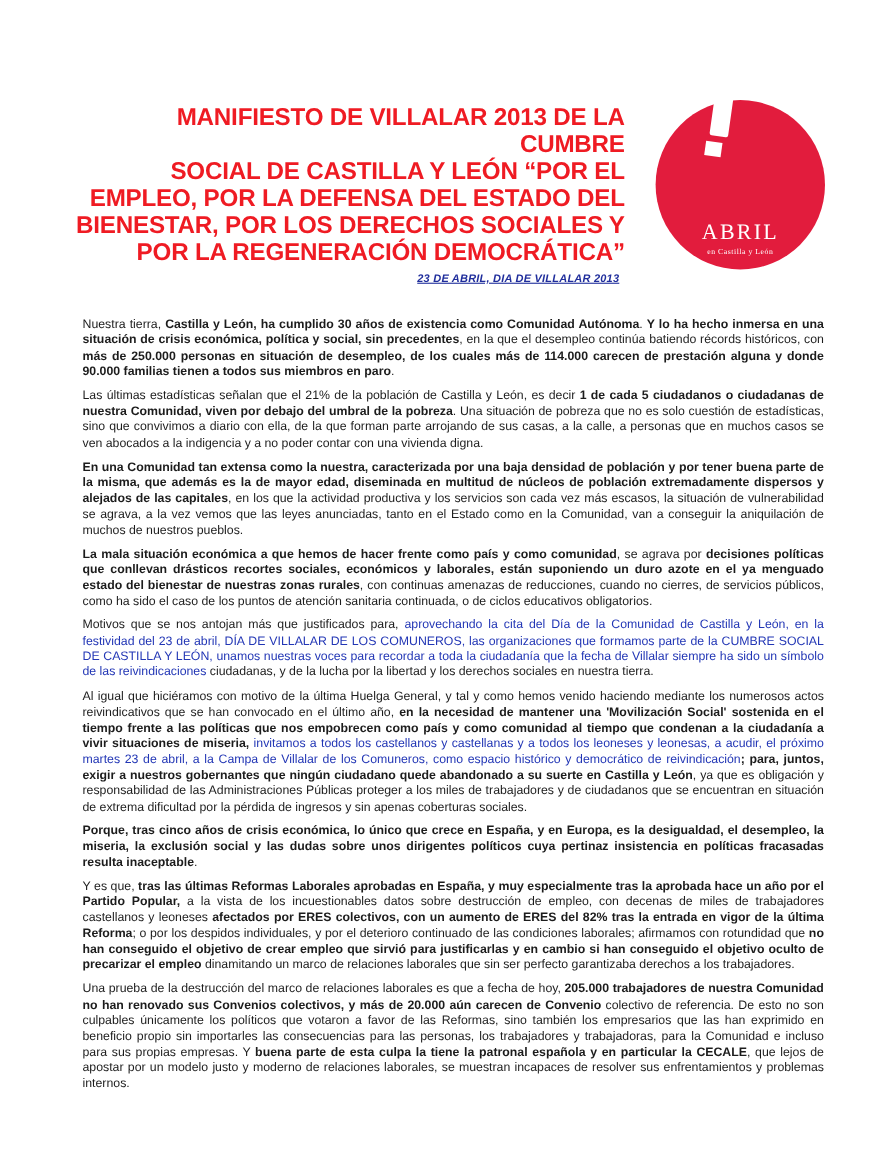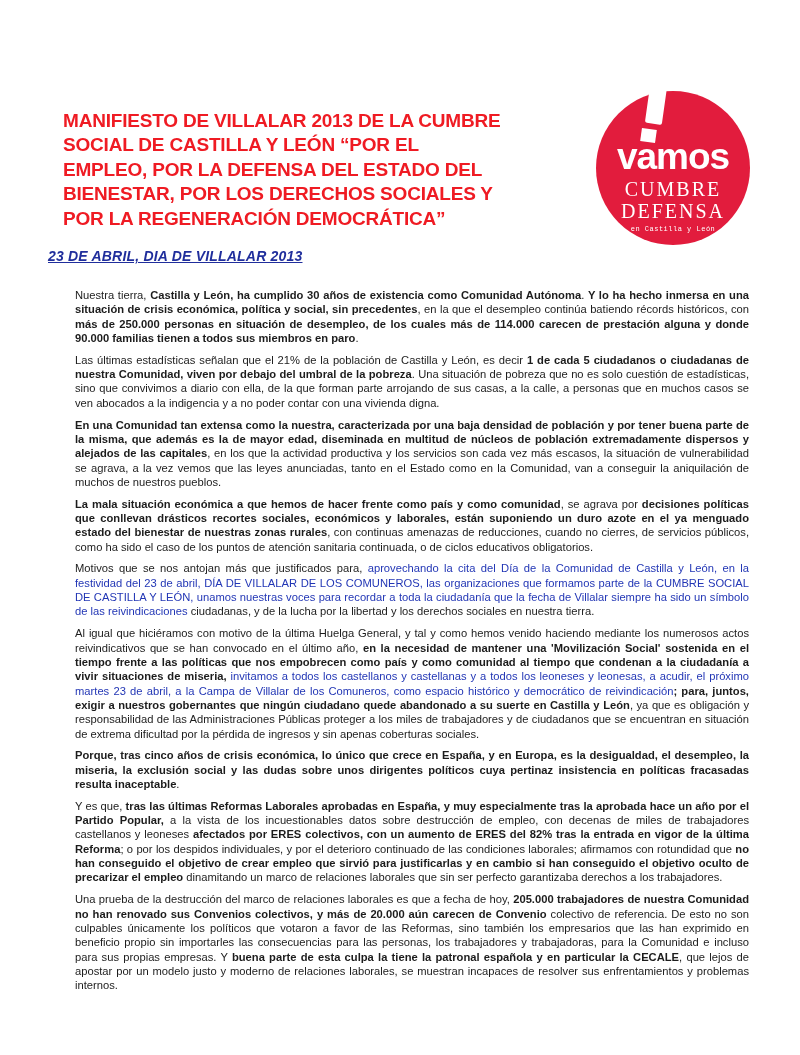--- a/index.html
+++ b/index.html
@@ -4,29 +4,29 @@
 <style>
   html,body{margin:0;padding:0;}
   body{
     width:800px;height:1055px;background:#ffffff;
     font-family:"Liberation Sans","DejaVu Sans",sans-serif;
   }
   .page{position:relative;width:800px;height:1055px;background:#ffffff;overflow:hidden;}
 
   
   .doc-title{
-    position:absolute;left:63px;top:96px;width:505px;
-    text-align:left;color:#ef1b23;font-weight:700;
-    font-size:19px;line-height:24.5px;white-space:pre-line;
+    position:absolute;left:63px;top:80px;width:505px;
+    text-align:right;color:#ef1b23;font-weight:700;
+    font-size:22px;line-height:24.5px;white-space:pre-line;
     letter-spacing:-0.2px;
   }
   .doc-subtitle{
-    position:absolute;left:48px;top:248px;width:505px;
-    text-align:left;color:#202e9c;font-weight:700;font-style:italic;
-    font-size:14px;text-decoration:underline;letter-spacing:0.2px;
+    position:absolute;left:58px;top:248px;width:505px;
+    text-align:right;color:#202e9c;font-weight:700;font-style:italic;
+    font-size:10px;text-decoration:underline;letter-spacing:0.2px;
   }
 
   
   .logo{position:absolute;left:588px;top:74px;width:172px;height:176px;}
   .logo-circle{
     position:absolute;left:8px;top:17px;width:154px;height:154px;
     border-radius:50%;background:#e21c3d;
   }
   .logo-bar{
     position:absolute;left:60px;top:4px;width:17px;height:46px;
@@ -43,21 +43,21 @@
   }
   .logo-cumbre,.logo-social{
     position:absolute;left:8px;width:154px;text-align:center;color:#ffffff;
     font-family:"Liberation Serif","DejaVu Serif",serif;
     font-size:20px;line-height:22px;letter-spacing:2px;font-weight:400;
   }
   .logo-cumbre{top:104px;}
   .logo-social{top:126px;}
   .logo-tagline{
     position:absolute;left:8px;top:151px;width:154px;text-align:center;
-    color:#ffffff;font-family:Liberation Mono, monospace;
+    color:#ffffff;font-family:Liberation Serif, serif;
     font-size:7px;line-height:8px;letter-spacing:0.5px;
   }
 
   
   .doc-body{position:absolute;left:75px;top:288px;width:674px;}
   .para{
     margin:0 0 7.4px 0;font-size:11.2px;line-height:14.35px;
     text-align:justify;color:#1c1c1c;
   }
   .r-n{font-weight:400;}
@@ -72,23 +72,21 @@
   <h1 class="doc-title">MANIFIESTO DE VILLALAR 2013 DE LA CUMBRE
 SOCIAL DE CASTILLA Y LEÓN “POR EL
 EMPLEO, POR LA DEFENSA DEL ESTADO DEL
 BIENESTAR, POR LOS DERECHOS SOCIALES Y
 POR LA REGENERACIÓN DEMOCRÁTICA”</h1>
 
   <div class="logo">
     <div class="logo-circle"></div>
     <div class="logo-bar"></div>
     <div class="logo-dot"></div>
-    <div class="logo-vamos">vamos</div>
-    <div class="logo-cumbre">CUMBRE</div>
-    <div class="logo-social">DEFENSA</div>
+    <div class="logo-social">ABRIL</div>
     <div class="logo-tagline">en Castilla y León</div>
   </div>
 
   <div class="doc-subtitle">23 DE ABRIL, DIA DE VILLALAR 2013</div>
 
   <div class="doc-body">
       <p class="para"><span class="r-n">Nuestra tierra, </span><span class="r-b">Castilla y León, ha cumplido 30 años de existencia como Comunidad Autónoma</span><span class="r-n">. </span><span class="r-b">Y lo ha hecho inmersa en una situación de crisis económica, política y social, sin precedentes</span><span class="r-n">, en la que el desempleo continúa batiendo récords históricos, con </span><span class="r-b">más de 250.000 personas en situación de desempleo, de los cuales más de 114.000 carecen de prestación alguna y donde 90.000 familias tienen a todos sus miembros en paro</span><span class="r-n">.</span></p>
       <p class="para"><span class="r-n">Las últimas estadísticas señalan que el 21% de la población de Castilla y León, es decir </span><span class="r-b">1 de cada 5 ciudadanos o ciudadanas de nuestra Comunidad, viven por debajo del umbral de la pobreza</span><span class="r-n">. Una situación de pobreza que no es solo cuestión de estadísticas, sino que convivimos a diario con ella, de la que forman parte arrojando de sus casas, a la calle, a personas que en muchos casos se ven abocados a la indigencia y a no poder contar con una vivienda digna.</span></p>
       <p class="para"><span class="r-b">En una Comunidad tan extensa como la nuestra, caracterizada por una baja densidad de población y por tener buena parte de la misma, que además es la de mayor edad, diseminada en multitud de núcleos de población extremadamente dispersos y alejados de las capitales</span><span class="r-n">, en los que la actividad productiva y los servicios son cada vez más escasos, la situación de vulnerabilidad se agrava, a la vez vemos que las leyes anunciadas, tanto en el Estado como en la Comunidad, van a conseguir la aniquilación de muchos de nuestros pueblos.</span></p>
       <p class="para"><span class="r-b">La mala situación económica a que hemos de hacer frente como país y como comunidad</span><span class="r-n">, se agrava por </span><span class="r-b">decisiones políticas que conllevan drásticos recortes sociales, económicos y laborales, están suponiendo un duro azote en el ya menguado estado del bienestar de nuestras zonas rurales</span><span class="r-n">, con continuas amenazas de reducciones, cuando no cierres, de servicios públicos, como ha sido el caso de los puntos de atención sanitaria continuada, o de ciclos educativos obligatorios.</span></p>

